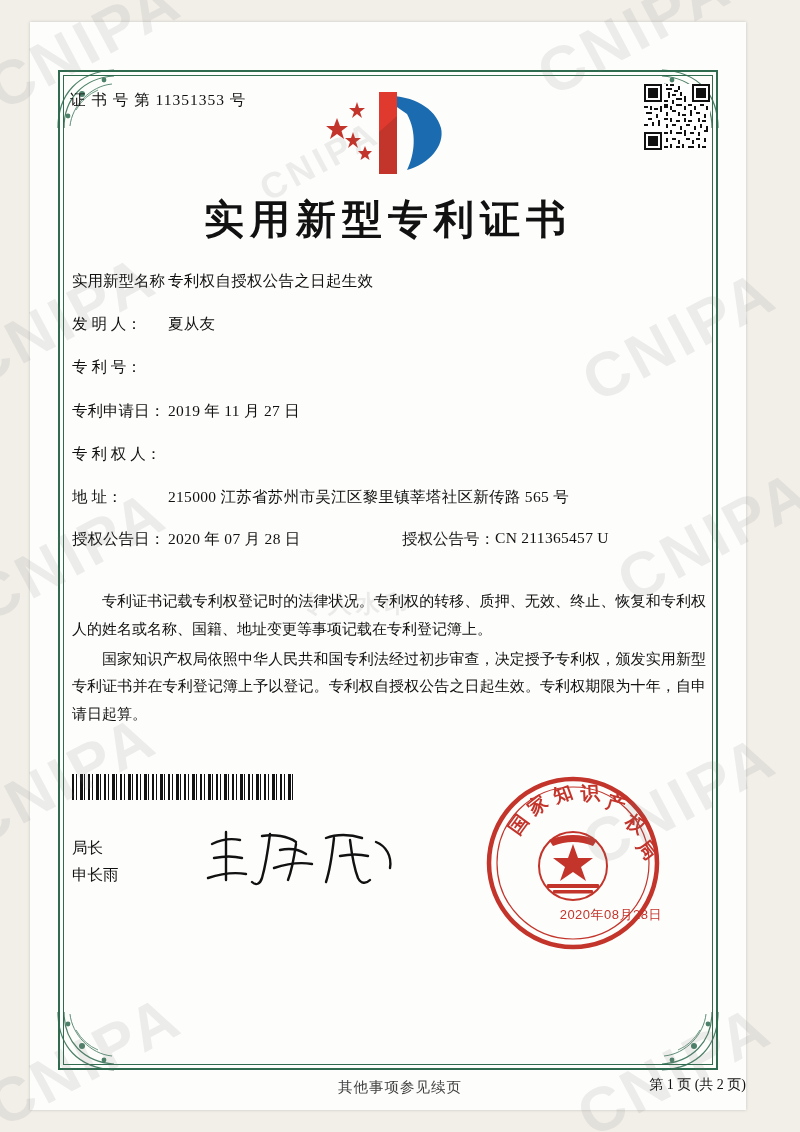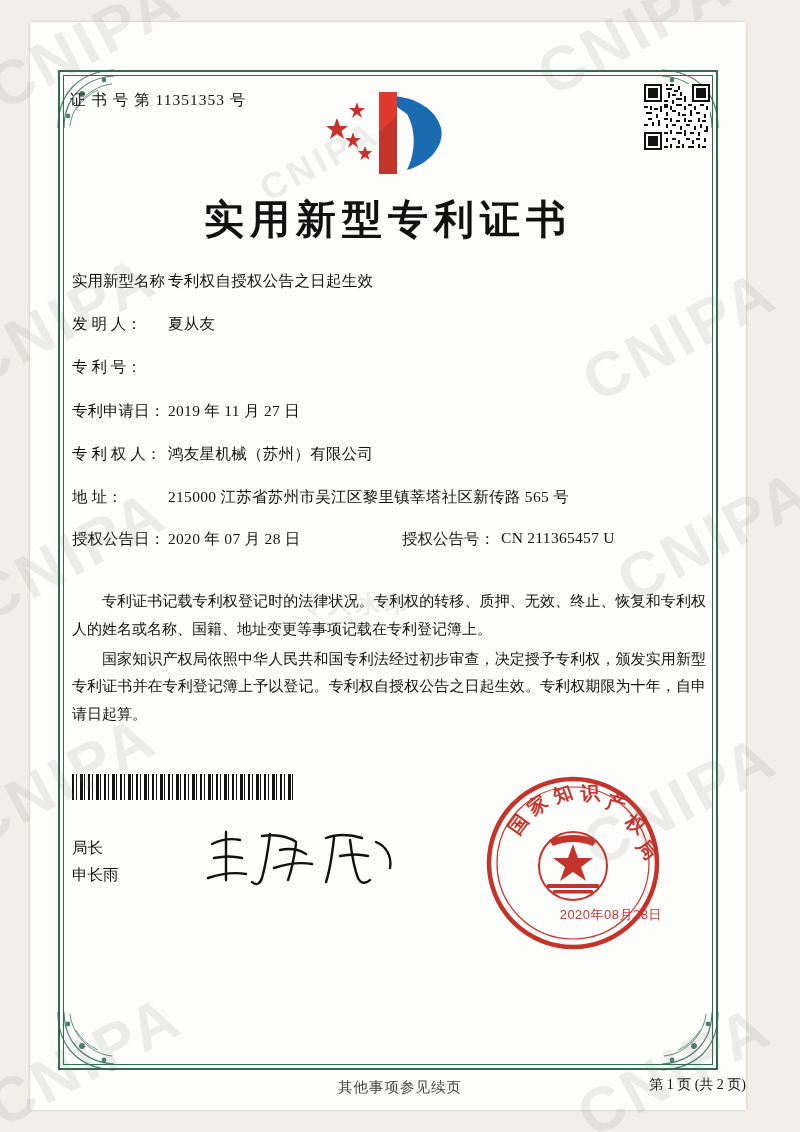--- a/index.html
+++ b/index.html
@@ -89,21 +89,21 @@
     width:96px;
     letter-spacing:0px;
     white-space:nowrap;
     color:#111;
   }
   .f-value{flex:1 1 auto;color:#111;letter-spacing:.3px;}
 
   .field-split{display:flex;align-items:baseline;font-size:15.5px;margin-bottom:21.5px;}
   .split-left{flex:0 0 330px;display:flex;}
   .split-right{display:flex;}
-  .split-right .f-label2{white-space:nowrap;width:auto;margin-right:6px;}
+  .split-right .f-label2{white-space:nowrap;width:auto;}
 
   
   .paras{position:absolute;left:42px;right:40px;top:566px;}
   .para{
     font-size:15px;
     line-height:1.85;
     text-align:justify;
     text-indent:2em;
     color:#111;
     margin:0 0 2px 0;
@@ -340,21 +340,20 @@
       <span class="f-label">专 利 号：</span>
     </div>
 
     <div class="field">
       <span class="f-label">专利申请日：</span>
       <span class="f-value">2019 年 11 月 27 日</span>
     </div>
 
     <div class="field">
       <span class="f-label">专 利 权 人：</span>
-      <span class="f-value">鸿友星机械（苏州）有限公司</span>
     </div>
 
     <div class="field">
       <span class="f-label">地 址：</span>
       <span class="f-value">215000 江苏省苏州市吴江区黎里镇莘塔社区新传路 565 号</span>
     </div>
 
     <div class="field-split">
       <span class="split-left">
         <span class="f-label">授权公告日：</span>

